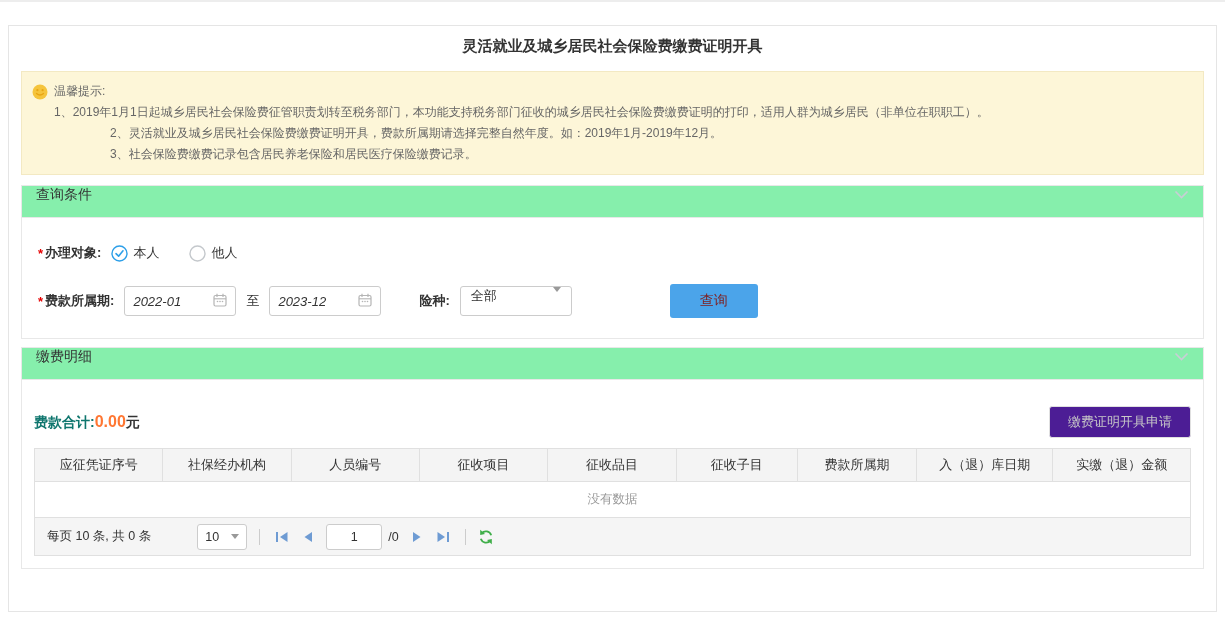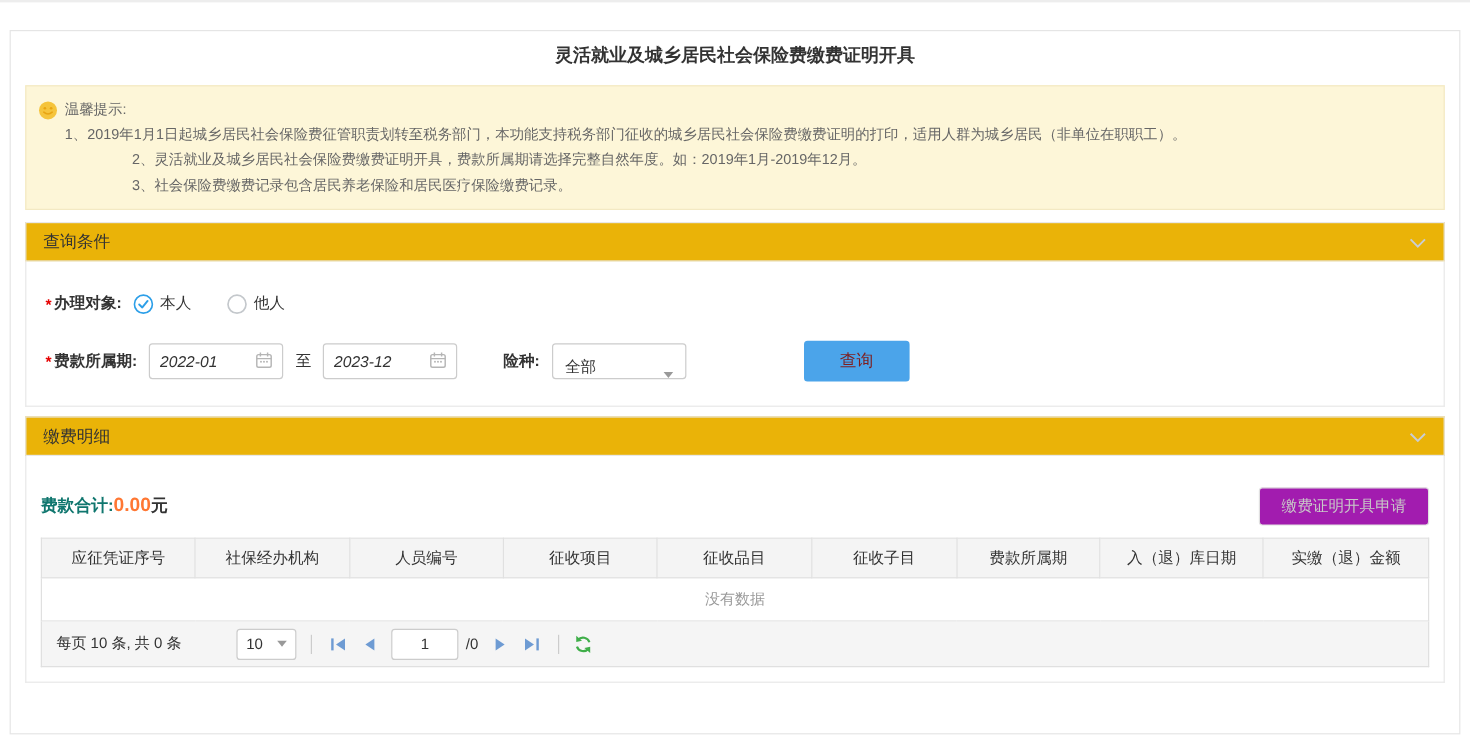--- a/index.html
+++ b/index.html
@@ -13,50 +13,50 @@
   .notice { margin:0 12px 10px 12px; background:#fdf6d8; border:1px solid #f3e9c3; padding:9px 12px 9px 10px; display:flex; }
   .smiley { flex:0 0 16px; margin:3px 6px 0 0; }
   .notice-body { font-size:12px; color:#666; line-height:21px; }
   .notice-line.first { display:flex;flex-direction:column; }
   .notice-prefix { white-space:nowrap; margin-right:4px; }
   .notice-line.indent { padding-left:56px; }
 
   
   .section { margin:0 12px; }
   .section + .section { margin-top:8px;border-radius:15px; }
-  .section-header { height:33px; background:#eab308; border:1px solid #e8e8e8; display:flex; align-items:center;
+  .section-header { height:33px; background:#86efac; border:1px solid #e8e8e8; display:flex; 
       justify-content:space-between; padding:0 14px; font-size:14px; color:#333; cursor:pointer; }
   .section-body { border:1px solid #e8e8e8; border-top:none; background:#fff; }
 
   .query-body { padding:26px 16px 20px 16px; }
   .form-row { display:flex; align-items:center; font-size:13px; }
   .form-row + .form-row { margin-top:22px; }
   .req { color:#e60000; font-weight:bold; margin-right:2px; }
   .flabel { font-weight:bold; color:#333; margin-right:10px; }
   .radio { display:flex; align-items:center; cursor:pointer; margin-right:30px; }
   .radio svg { margin-right:5px; }
   .input-box { width:112px; height:30px; border:1px solid #ccc; border-radius:3px; background:#fff;
       display:flex; align-items:center; padding:0 8px; }
   .input-box input { border:none; outline:none; width:70px; font-size:13px; color:#333; background:transparent;
       font-family:"Liberation Sans","DejaVu Sans",sans-serif;font-style:italic; }
   .input-box .cal { margin-left:auto; }
   .sep { margin:0 10px; color:#333; }
   .gap-lg { width:38px; }
   .select-box { width:112px; height:30px; border:1px solid #ccc; border-radius:3px; background:#fff;
-      display:flex; align-items:flex-end; justify-content:space-between; padding:0 10px; cursor:pointer; font-size:13px; }
+      display:flex; align-items:flex-start; justify-content:space-between; padding:0 10px; cursor:pointer; font-size:13px; }
   .caret { width:0; height:0; border-left:4px solid transparent; border-right:4px solid transparent; border-top:5px solid #999; }
   .btn-primary { margin-left:98px; width:88px; height:34px; background:#4ba4ea; color:#7f1d1d; border:none; border-radius:3px;
       font-size:14px; cursor:pointer; font-family:inherit; }
 
   .detail-body { padding:26px 12px 12px 12px; }
   .total-row { display:flex; align-items:center; justify-content:space-between; margin-bottom:10px; }
   .total-label { font-size:14px; font-weight:bold; color:#0f766e; }
   .total-value { font-size:16px; font-weight:bold; color:#ff7733; }
   .total-unit { font-size:14px; font-weight:bold; color:#333; }
-  .btn-disabled { height:32px; padding:0 18px; background:#a21caf; border:1px solid #e0e0e0; color:#c8c8c8;
+  .btn-disabled { height:32px; padding:0 18px; background:#4c1d95; border:1px solid #e0e0e0; color:#c8c8c8;
       border-radius:3px; font-size:13px; cursor:not-allowed; font-family:inherit; }
 
   table { width:100%; border-collapse:collapse; table-layout:fixed; }
   th { height:33px; background:#f4f4f4; border:1px solid #e0e0e0; font-size:13px; font-weight:normal; color:#333; }
   td.empty { height:36px; border:1px solid #e0e0e0; text-align:center; font-size:12.5px; color:#999; background:#fff; }
 
   .pagination { height:38px; background:#f5f5f5; border:1px solid #e0e0e0; border-top:none;
       display:flex; align-items:center; padding:0 12px; font-size:12.5px; color:#333; }
   .psummary { margin-right:46px; }
   .pselect { width:50px; height:26px; background:#fff; border:1px solid #ccc; border-radius:3px;

